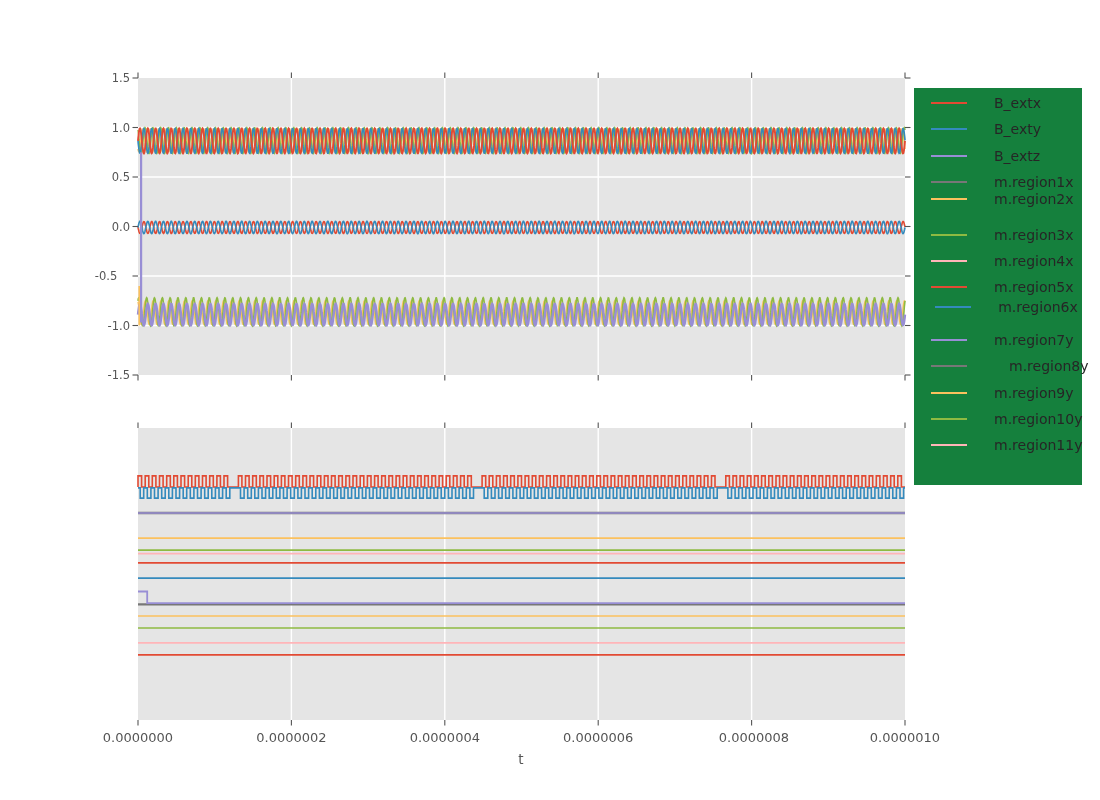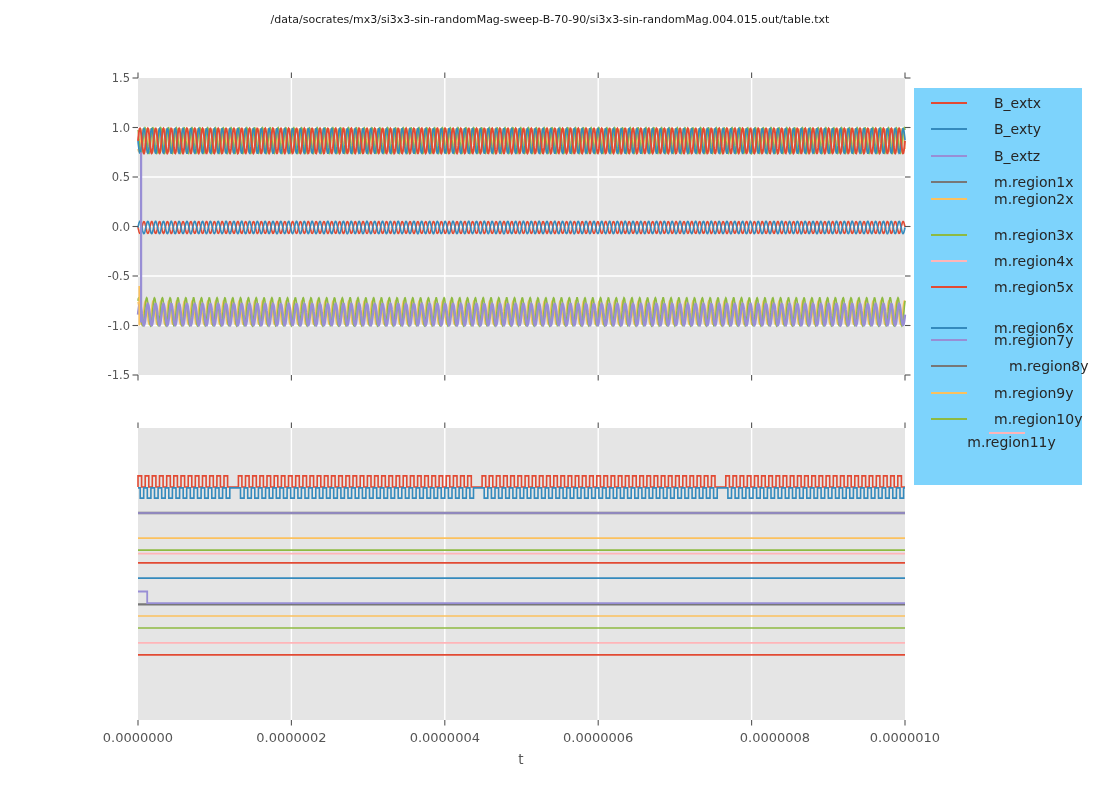--- a/index.html
+++ b/index.html
@@ -8,30 +8,29 @@
   .title{position:absolute;top:13px;left:0;width:1100px;text-align:center;
          font-size:11px;color:#1a1a1a;}
   .plot{position:absolute;background:#e5e5e5;}
   .plot svg{overflow:visible;display:block;}
   #plot-top{left:138px;top:78px;width:767px;height:297px;}
   #plot-bottom{left:138px;top:428px;width:767px;height:292px;}
   .ytick{position:absolute;width:48px;text-align:right;font-size:11.5px;color:#555;}
   .xtick{position:absolute;width:84px;text-align:center;font-size:13px;color:#555;}
   .xlabel{position:absolute;left:481px;top:751px;width:80px;text-align:center;
           font-size:13.5px;color:#555;}
-  .legend{position:absolute;left:914px;top:88px;width:168px;height:397px;background:#7dd3fc;}
+  .legend{position:absolute;left:914px;top:88px;width:168px;height:397px;background:#15803d;}
   .legend-row{position:absolute;left:0;width:168px;height:26px;display:flex;align-items:center;}
   .legend-swatch{display:inline-block;width:36px;height:2.2px;margin-left:17px;flex:none;}
   .legend-label{margin-left:27px;font-size:14px;color:#262626;white-space:nowrap;}
 </style>
 </head>
 <body>
 
 <div class="figure">
-  <div class="title">/data/socrates/mx3/si3x3-sin-randomMag-sweep-B-70-90/si3x3-sin-randomMag.004.015.out/table.txt</div>
 
   <div class="plot" id="plot-top">
     <svg id="svg-top" width="767" height="297">
         <rect x="0" y="0" width="767" height="297" fill="#e5e5e5"></rect>
         <line x1="153.4" y1="0" x2="153.4" y2="297" stroke="#ffffff" stroke-width="1.4"></line>
         <line x1="306.8" y1="0" x2="306.8" y2="297" stroke="#ffffff" stroke-width="1.4"></line>
         <line x1="460.2" y1="0" x2="460.2" y2="297" stroke="#ffffff" stroke-width="1.4"></line>
         <line x1="613.6" y1="0" x2="613.6" y2="297" stroke="#ffffff" stroke-width="1.4"></line>
         <line x1="0" y1="49.5" x2="767" y2="49.5" stroke="#ffffff" stroke-width="1.4"></line>
         <line x1="0" y1="99" x2="767" y2="99" stroke="#ffffff" stroke-width="1.4"></line>
@@ -113,30 +112,30 @@
         <line x1="767" y1="-5.5" x2="767" y2="0" stroke="#555555" stroke-width="1.1"></line>
         <line x1="767" y1="292" x2="767" y2="297.5" stroke="#555555" stroke-width="1.1"></line>
       </svg>
   </div>
 
   <div id="ytick-labels">
       <div class="ytick" style="left: 82px; top: 71px;">1.5</div>
       <div class="ytick" style="left: 82px; top: 120.5px;">1.0</div>
       <div class="ytick" style="left: 82px; top: 170px;">0.5</div>
       <div class="ytick" style="left: 82px; top: 219.5px;">0.0</div>
-      <div class="ytick" style="left: 82px; top: 269px;">-0.5</div>
+      <div class="ytick" style="left: 82px; top: 269px; text-align: center;">-0.5</div>
       <div class="ytick" style="left: 82px; top: 318.5px;">-1.0</div>
       <div class="ytick" style="left: 82px; top: 368px;">-1.5</div>
     </div>
   <div id="xtick-labels">
       <div class="xtick" style="left: 96px; top: 730px;">0.0000000</div>
       <div class="xtick" style="left: 249.4px; top: 730px;">0.0000002</div>
       <div class="xtick" style="left: 402.8px; top: 730px;">0.0000004</div>
       <div class="xtick" style="left: 556.2px; top: 730px;">0.0000006</div>
-      <div class="xtick" style="left: 733px; top: 730px;">0.0000008</div>
+      <div class="xtick" style="left: 712px; top: 730px;">0.0000008</div>
       <div class="xtick" style="left: 863px; top: 730px;">0.0000010</div>
     </div>
 
   <div class="xlabel">t</div>
 
   <div class="legend" id="legend">
       <div class="legend-row" style="top: 2px;">
         <span class="legend-swatch" style="background: rgb(226, 74, 51);"></span>
         <span class="legend-label">B_extx</span>
       </div>
@@ -161,38 +160,38 @@
         <span class="legend-label">m.region3x</span>
       </div>
       <div class="legend-row" style="top: 159.98px;">
         <span class="legend-swatch" style="background: rgb(255, 181, 184);"></span>
         <span class="legend-label">m.region4x</span>
       </div>
       <div class="legend-row" style="top: 186.31px;">
         <span class="legend-swatch" style="background: rgb(226, 74, 51);"></span>
         <span class="legend-label">m.region5x</span>
       </div>
-      <div class="legend-row" style="top: 227px;">
+      <div class="legend-row" style="top: 206px; justify-content: center;">
         <span class="legend-swatch" style="background: rgb(52, 138, 189);"></span>
         <span class="legend-label">m.region6x</span>
       </div>
       <div class="legend-row" style="top: 238.97px;">
         <span class="legend-swatch" style="background: rgb(152, 142, 213);"></span>
         <span class="legend-label">m.region7y</span>
       </div>
       <div class="legend-row" style="top: 265.3px; gap: 15px;">
         <span class="legend-swatch" style="background: rgb(119, 119, 119);"></span>
         <span class="legend-label">m.region8y</span>
       </div>
       <div class="legend-row" style="top: 291.63px;">
         <span class="legend-swatch" style="background: rgb(251, 193, 94);"></span>
         <span class="legend-label">m.region9y</span>
       </div>
       <div class="legend-row" style="top: 317.96px;">
         <span class="legend-swatch" style="background: rgb(142, 186, 66);"></span>
         <span class="legend-label">m.region10y</span>
       </div>
-      <div class="legend-row" style="top: 344.29px; flex-direction: column;">
+      <div class="legend-row" style="top: 344.29px;">
         <span class="legend-swatch" style="background: rgb(255, 181, 184);"></span>
         <span class="legend-label">m.region11y</span>
       </div>
     </div>
 </div>
 
 </body></html>

